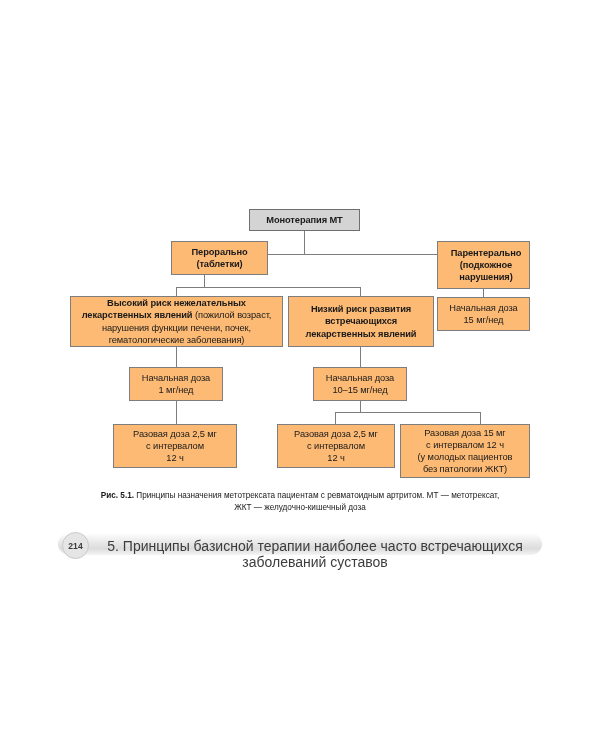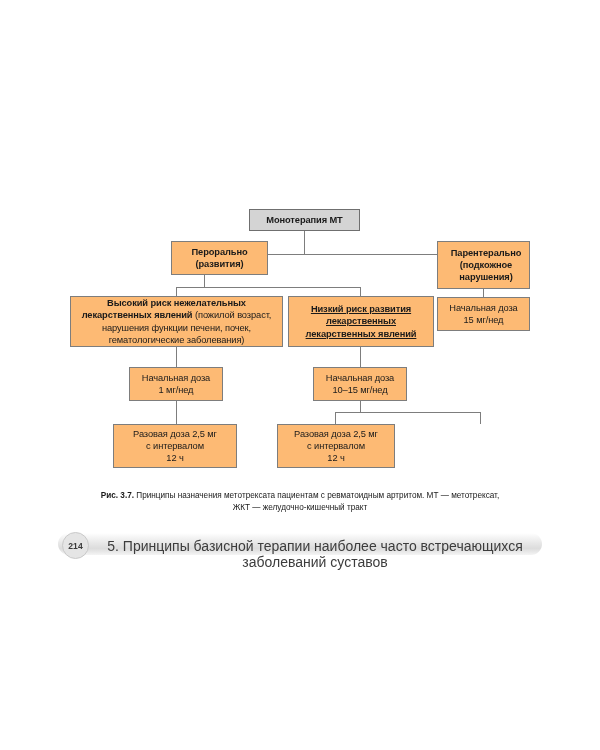--- a/index.html
+++ b/index.html
@@ -146,42 +146,42 @@
     <div class="ln lv" style="left:335px; top:406px; height:12px;"></div>
     <div class="ln lv" style="left:480px; top:406px; height:12px;"></div>
 
     <div class="node shaded bold" style="left:249px; top:203px; width:111px; height:22px;">
       <span class="inner">Монотерапия МТ</span>
     </div>
 
     <div class="node bold" style="left:171px; top:235px; width:97px; height:34px;">
       <span class="inner">
         <span>Перорально</span><br>
-        <span>(развития)</span>
+        <span>(таблетки)</span>
       </span>
     </div>
 
     <div class="node bold" style="left:437px; top:235px; width:93px; height:48px;padding-left:8px;">
       <span class="inner">
         <span>Парентерально</span><br>
         <span>(подкожное</span><br>
         <span>нарушения)</span>
       </span>
     </div>
 
     <div class="node" style="left:70px; top:290px; width:213px; height:51px;align-items:center;">
       <span class="inner">
         <b>Высокий риск нежелательных лекарственных явлений</b><span class="reg"> (пожилой возраст, нарушения функции печени, почек, гематологические заболевания)</span>
       </span>
     </div>
 
-    <div class="node bold" style="left:288px; top:290px; width:146px; height:51px;text-decoration:underline;">
+    <div class="node bold" style="left:288px; top:290px; width:146px; height:51px;">
       <span class="inner">
         <span>Низкий риск развития</span><br>
-        <span>лекарственных</span><br>
+        <span>встречающихся</span><br>
         <span>лекарственных явлений</span>
       </span>
     </div>
 
     <div class="node" style="left:437px; top:291px; width:93px; height:34px;">
       <span class="inner">
         <span>Начальная доза</span><br>
         <span>15 мг/нед</span>
       </span>
     </div>
@@ -209,26 +209,34 @@
     </div>
 
     <div class="node" style="left:277px; top:418px; width:118px; height:44px;">
       <span class="inner">
         <span>Разовая доза 2,5 мг</span><br>
         <span>с интервалом</span><br>
         <span>12 ч</span>
       </span>
     </div>
 
+    <div class="node" style="left:400px; top:418px; width:130px; height:54px;">
+      <span class="inner">
+        <span>Разовая доза 15 мг</span><br>
+        <span>с интервалом 12 ч</span><br>
+        <span>(у молодых пациентов</span><br>
+        <span>без патологии ЖКТ)</span>
+      </span>
+    </div>
 
   </div>
 
   <div class="caption">
-    <b>Рис. 3.7.</b><span> Принципы назначения метотрексата пациентам с ревматоидным артритом. МТ — метотрексат,</span><br>
-    <span>ЖКТ — желудочно-кишечный тракт</span>
+    <b>Рис. 5.1.</b><span> Принципы назначения метотрексата пациентам с ревматоидным артритом. МТ — метотрексат,</span><br>
+    <span>ЖКТ — желудочно-кишечный доза</span>
   </div>
 
   <div class="footer">
     <div class="footer-band"></div>
     <div class="page-circle">214</div>
     <div class="footer-text">5. Принципы базисной терапии наиболее часто встречающихся заболеваний суставов</div>
   </div>
 
 </div>
 

